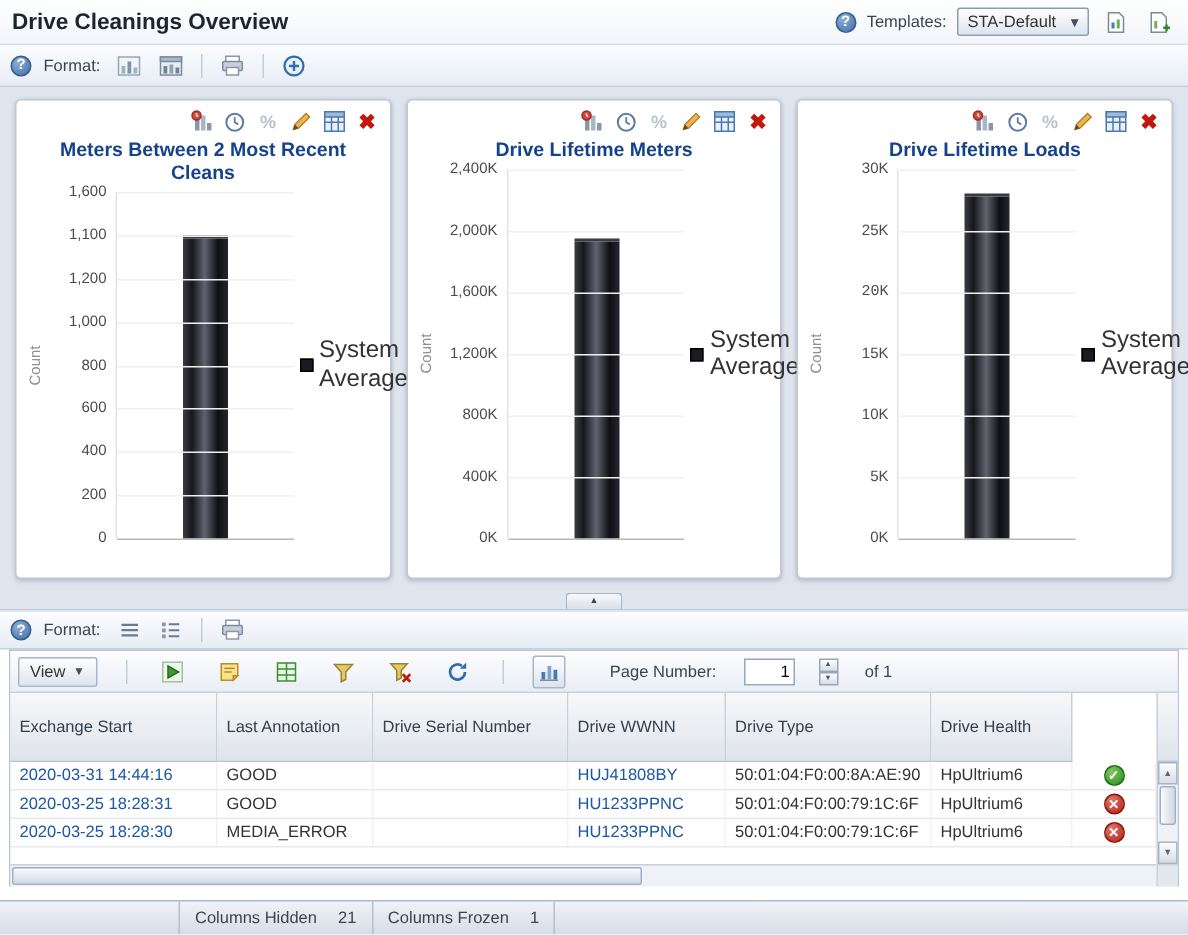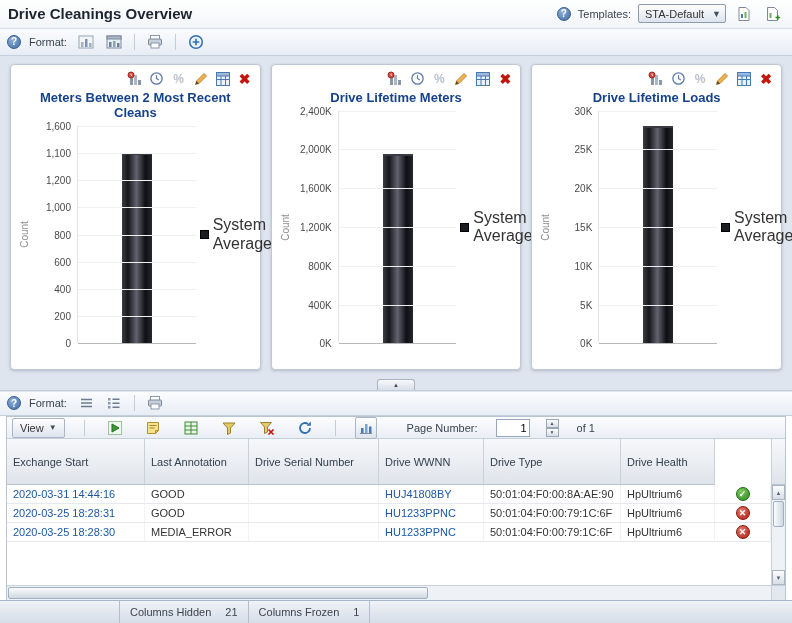--- a/index.html
+++ b/index.html
@@ -55,21 +55,21 @@
   .legend .swatch { width:9px; height:9px; background:#1b1b22; border:1px solid #000; flex:none; }
   .legend .ltext { font-size:16px; color:#333; line-height:1.15; }
 
   .collapse-row { height:13px; background:#dfe5ee; display:flex; justify-content:center; align-items:flex-end; border-bottom:1px solid #c3cdd9; }
   .collapse-btn { width:38px; height:11px; border:1px solid #a9b4c4; border-bottom:none;
     border-radius:3px 3px 0 0; background:linear-gradient(#f7f9fb,#d9e0ea);
     display:flex; align-items:center; justify-content:center; font-size:6px; color:#3a4450; }
 
   
   .table-section { margin:0 6px; border:1px solid #b9c4d2; border-bottom:none; display:flex; flex-direction:column; }
-  .controls { height:22px; display:flex; align-items:center; gap:16px; padding:0 5px;
+  .controls { height:28px; display:flex; align-items:center; gap:16px; padding:0 5px;
     background:linear-gradient(#fdfdfe,#e9eef5); border-bottom:1px solid #c6d0dc; }
   .view-btn { display:flex; align-items:center; gap:5px; height:20px; padding:0 7px;
     border:1px solid #aab6c6; border-radius:2px; background:linear-gradient(#fefefe,#dde4ee); }
   .page-input { width:34px; height:18px; border:1px solid #98a6ba; font-size:11px; text-align:right; padding:0 2px; font-family:"Liberation Sans",sans-serif; }
   .spinner { display:flex; flex-direction:column; width:13px; }
   .spin-btn { height:9px; border:1px solid #98a6ba; background:linear-gradient(#fdfdfd,#d8dee6);
     font-size:5px; line-height:6px; text-align:center; color:#4a5668; padding:0; }
 
   
   .tgrid-cols { display:grid; grid-template-columns:138px 104px 130px 105px 137px 94px 56px; }
@@ -79,21 +79,21 @@
     border-bottom:1px solid #b9c4d2; padding:4px 6px; min-height:46px; display:flex; align-items:center;
     color:#33404e; }
   .trow { display:grid; grid-template-columns:138px 104px 130px 105px 137px 94px 56px; height:19px; }
   .tcell { padding:2px 6px; border-bottom:1px solid #e6e9ed; border-right:1px solid #f0f2f4;
     white-space:nowrap; overflow:hidden; display:flex; align-items:center; }
   .tcell.link { color:#1c57a5; }
   .health { width:14px; height:14px; border-radius:50%; display:inline-flex; align-items:center;
     justify-content:center; color:#fff; font-size:9px; font-weight:bold; }
   .health.good { background:radial-gradient(circle at 35% 30%, #7cc95e, #2e8a1f); border:1px solid #1f6a14; }
   .health.error { background:radial-gradient(circle at 35% 30%, #e4766b, #b01e12); border:1px solid #8a160c; }
-  .tbody-wrap { height:100px; overflow:hidden; background:#fff; }
+  .tbody-wrap { height:68px; overflow:hidden; background:#fff; }
 
   
   .vscroll { width:16px; display:flex; flex-direction:column; background:#eef1f5; border-left:1px solid #c8d0da; }
   .vscroll .head-block { height:46px; background:linear-gradient(#f7f8fa,#dfe4eb); border-bottom:1px solid #b9c4d2; }
   .sb-btn { height:15px; border:1px solid #aab4c2; background:linear-gradient(#fdfdfd,#d8dee6);
     display:flex; align-items:center; justify-content:center; font-size:6px; color:#5a6678; }
   .v-thumb { height:26px; margin:1px; border:1px solid #9fb0c4; border-radius:2px;
     background:linear-gradient(90deg,#fafbfc,#cfd8e2); }
   .v-track { flex:1; }
   .hscroll { height:15px; display:flex; background:#eef1f5; border-top:1px solid #c8d0da; }
@@ -353,21 +353,21 @@
         <span class="icon-btn">
             <span class="red-x">✖</span>
           </span>
       </div>
       <div class="chart-title">Drive Lifetime Loads</div>
       <div class="chart-body">
         <div class="ylab">Count</div>
         <div class="yticks">
             <div class="ytick" style="top: 0%;">30K</div>
             <div class="ytick" style="top: 16.6667%;">25K</div>
-            <div class="ytick" style="top: 33.3333%;">20K</div>
+            <div class="ytick" style="top: 33.3333%; font-family: Liberation Mono, monospace;">20K</div>
             <div class="ytick" style="top: 50%;">15K</div>
             <div class="ytick" style="top: 66.6667%;">10K</div>
             <div class="ytick" style="top: 83.3333%;">5K</div>
             <div class="ytick" style="top: 100%;">0K</div>
           </div>
         <div class="plot-area">
           <div class="bar" style="height: 93.3333%;"></div>
         <div class="gridline" style="top: 0%;"></div>
             <div class="gridline" style="top: 16.6667%;"></div>
             <div class="gridline" style="top: 33.3333%;"></div>

